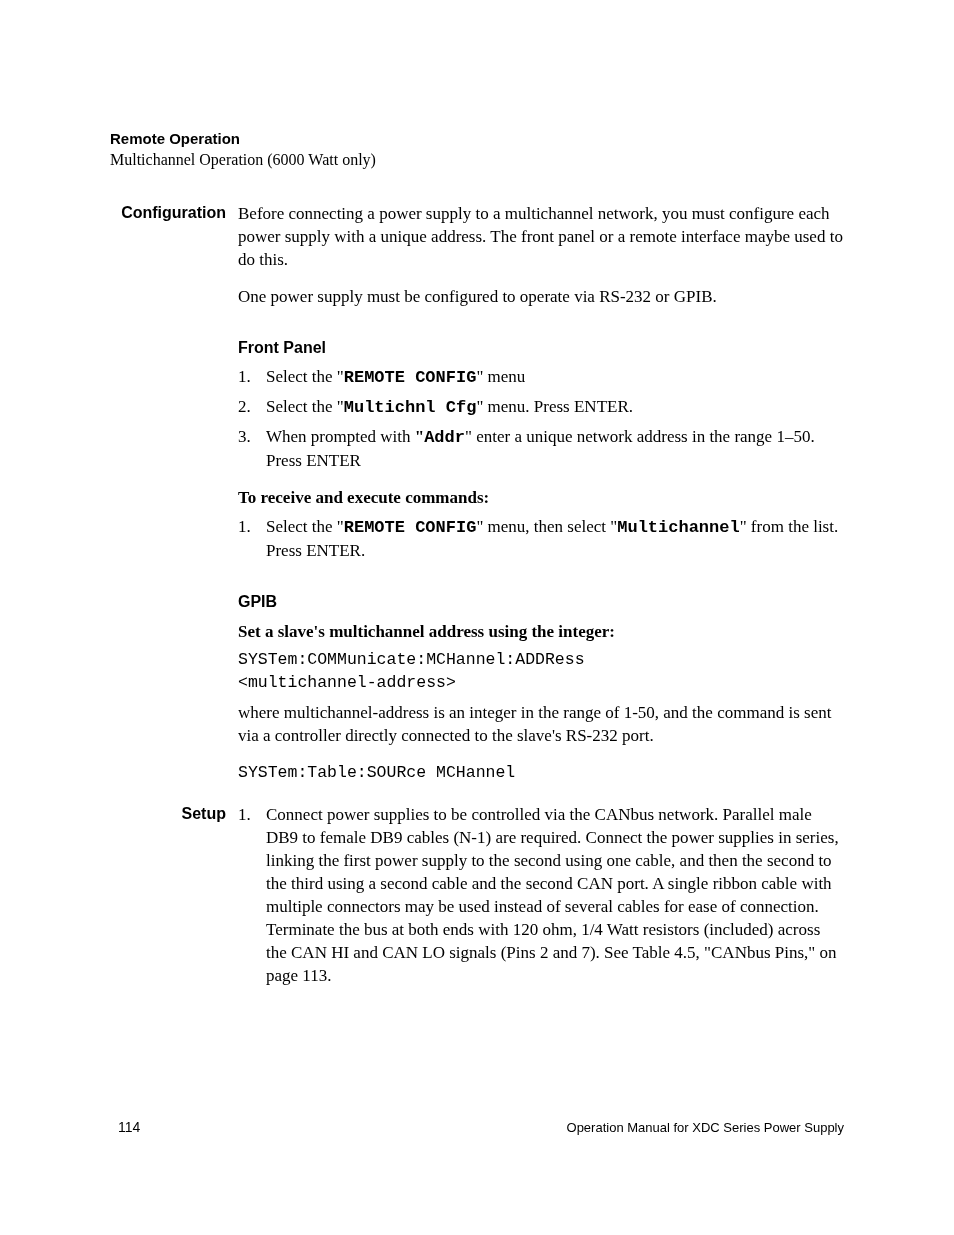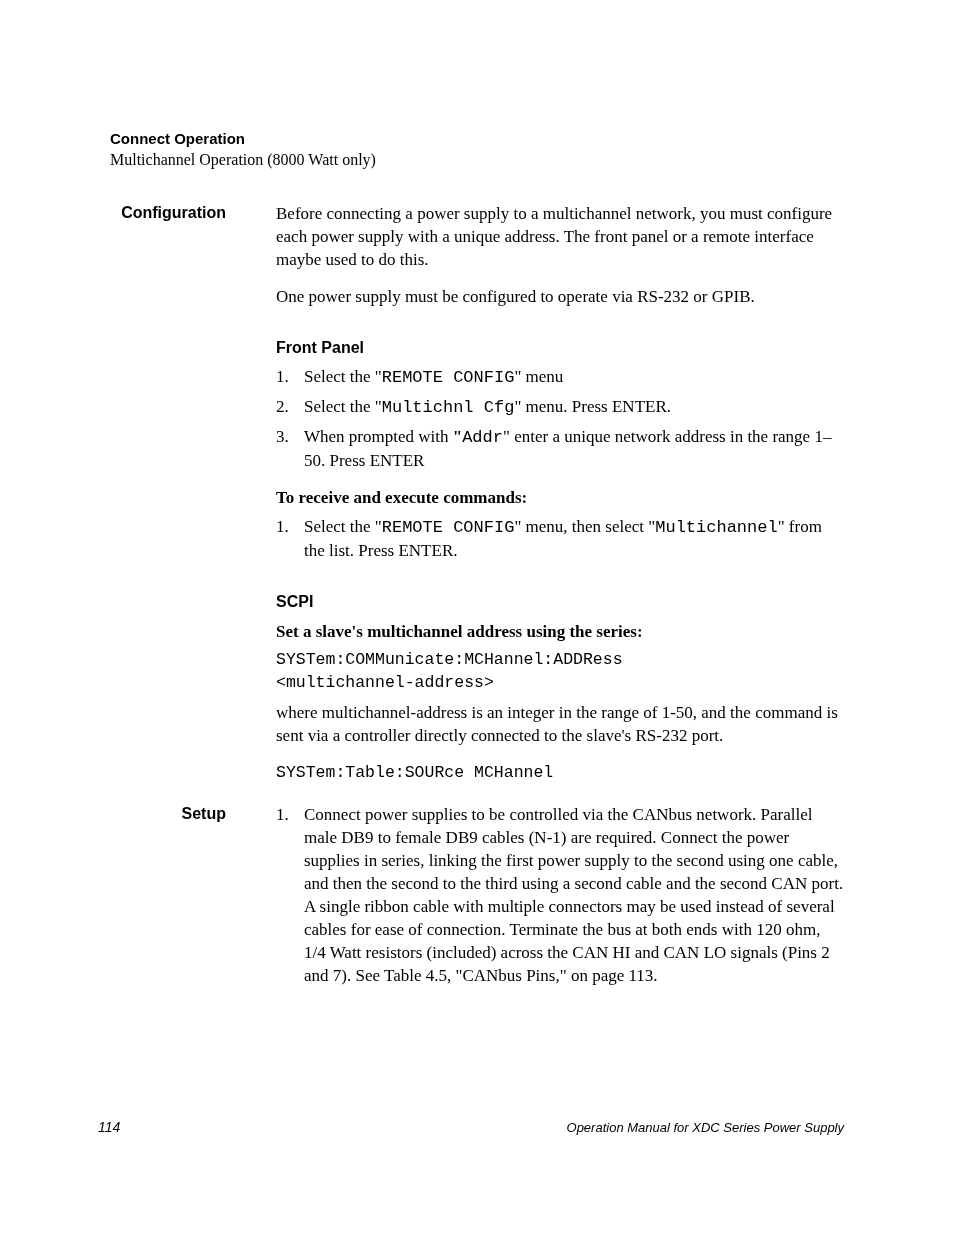--- a/index.html
+++ b/index.html
@@ -24,21 +24,20 @@
     margin-bottom: 4px;
   }
   .header-sub {
     font-size: 16px;
     margin-bottom: 34px;
   }
   .row {
     display: flex;
     align-items: flex-start;
     margin-bottom: 0;
-    gap: 38px;
   }
   .side-label {
     flex: 0 0 128px;
     font-family: Arial, Helvetica, sans-serif;
     font-weight: bold;
     font-size: 16px;
     text-align: right;
     padding-right: 12px;
     padding-top: 1px;
     box-sizing: border-box;
@@ -74,49 +73,49 @@
     margin-bottom: 6px;
   }
   ol.numlist li .num {
     flex: 0 0 28px;
   }
   ol.numlist li .txt {
     flex: 1;
   }
   .mono {
     font-family: "Courier New", Courier, monospace;
+    font-weight: bold;
   }
   .cmdline {
     font-family: "Courier New", Courier, monospace;
     font-size: 16.5px;
     white-space: pre-line;
     margin-bottom: 8px;
   }
   .footer {
     position: absolute;
     bottom: 100px;
-    left: 98px;
+    left: 118px;
     right: 110px;
     display: flex;
     justify-content: space-between;
     align-items: baseline;
     font-family: Arial, Helvetica, sans-serif;
     font-size: 13px;
-    font-style: italic;
   }
   .footer .pgnum {
     font-size: 14px;
   }
 </style>
 </head>
 <body>
 
 <div class="page">
-  <div class="header-title">Connect Operation</div>
-  <div class="header-sub">Multichannel Operation (8000 Watt only)</div>
+  <div class="header-title">Remote Operation</div>
+  <div class="header-sub">Multichannel Operation (6000 Watt only)</div>
 
   <div class="row">
     <div class="side-label">Configuration</div>
     <div class="body-col">
       <div class="para">Before connecting a power supply to a multichannel network, you must configure each power supply with a unique address. The front panel or a remote interface maybe used to do this.</div>
       <div class="para">One power supply must be configured to operate via RS-232 or GPIB.</div>
 
       <div class="subhead-sans">Front Panel</div>
       <ol class="numlist">
           <li>
@@ -134,22 +133,22 @@
         </ol>
 
       <div class="subhead-serif">To receive and execute commands:</div>
       <ol class="numlist">
           <li>
             <span class="num">1.</span>
             <span class="txt">Select the "<span class="mono">REMOTE CONFIG</span>" menu, then select "<span class="mono">Multichannel</span>" from the list. Press ENTER.</span>
           </li>
         </ol>
 
-      <div class="subhead-sans">SCPI</div>
-      <div class="subhead-serif" style="margin-top:6px;">Set a slave's multichannel address using the series:</div>
+      <div class="subhead-sans">GPIB</div>
+      <div class="subhead-serif" style="margin-top:6px;">Set a slave's multichannel address using the integer:</div>
       <div class="cmdline">SYSTem:COMMunicate:MCHannel:ADDRess
 &lt;multichannel-address&gt;</div>
       <div class="para">where multichannel-address is an integer in the range of 1-50, and the command is sent via a controller directly connected to the slave's RS-232 port.</div>
       <div class="cmdline" style="margin-bottom:20px;">SYSTem:Table:SOURce MCHannel</div>
     </div>
   </div>
 
   <div class="row">
     <div class="side-label" style="flex-basis:128px;">Setup</div>
     <div class="body-col">

